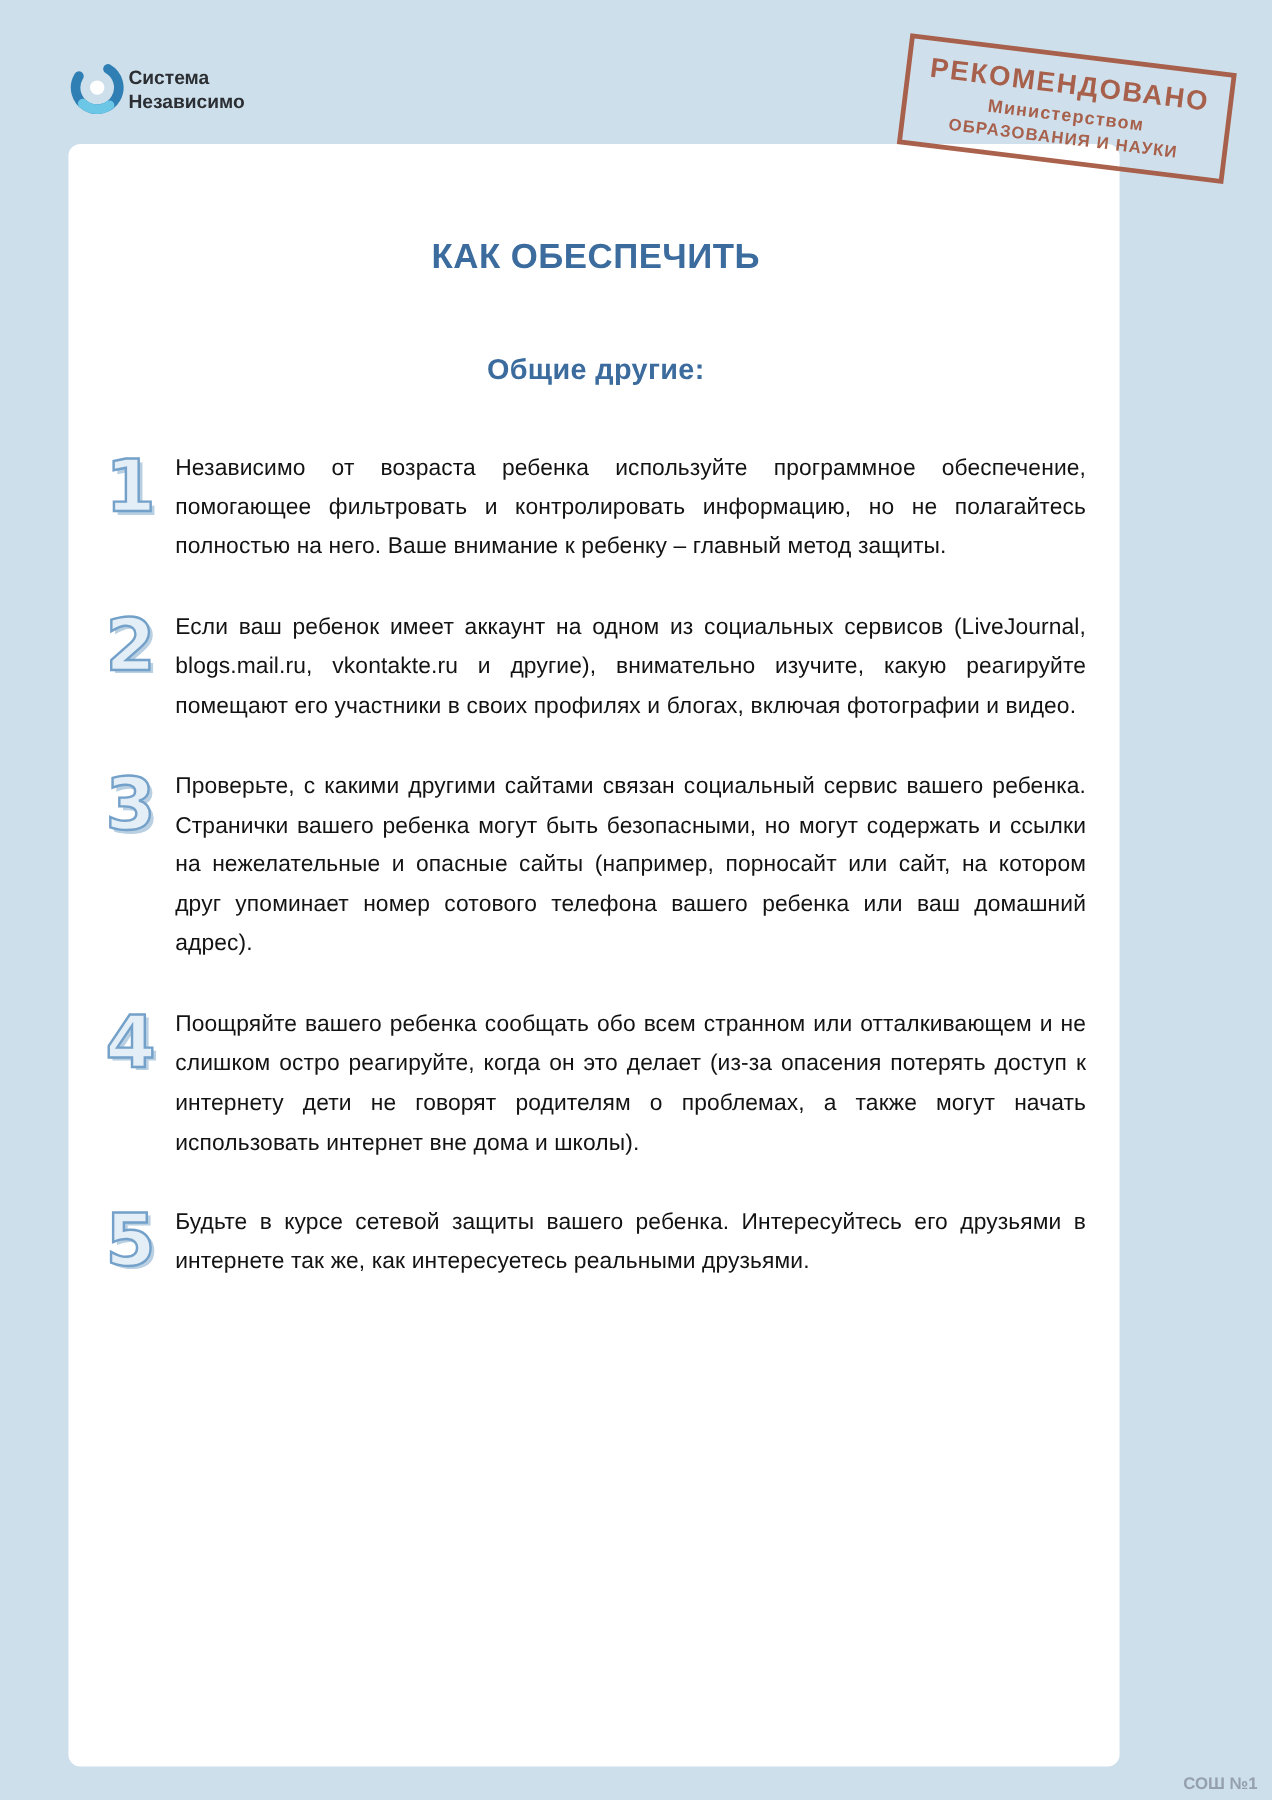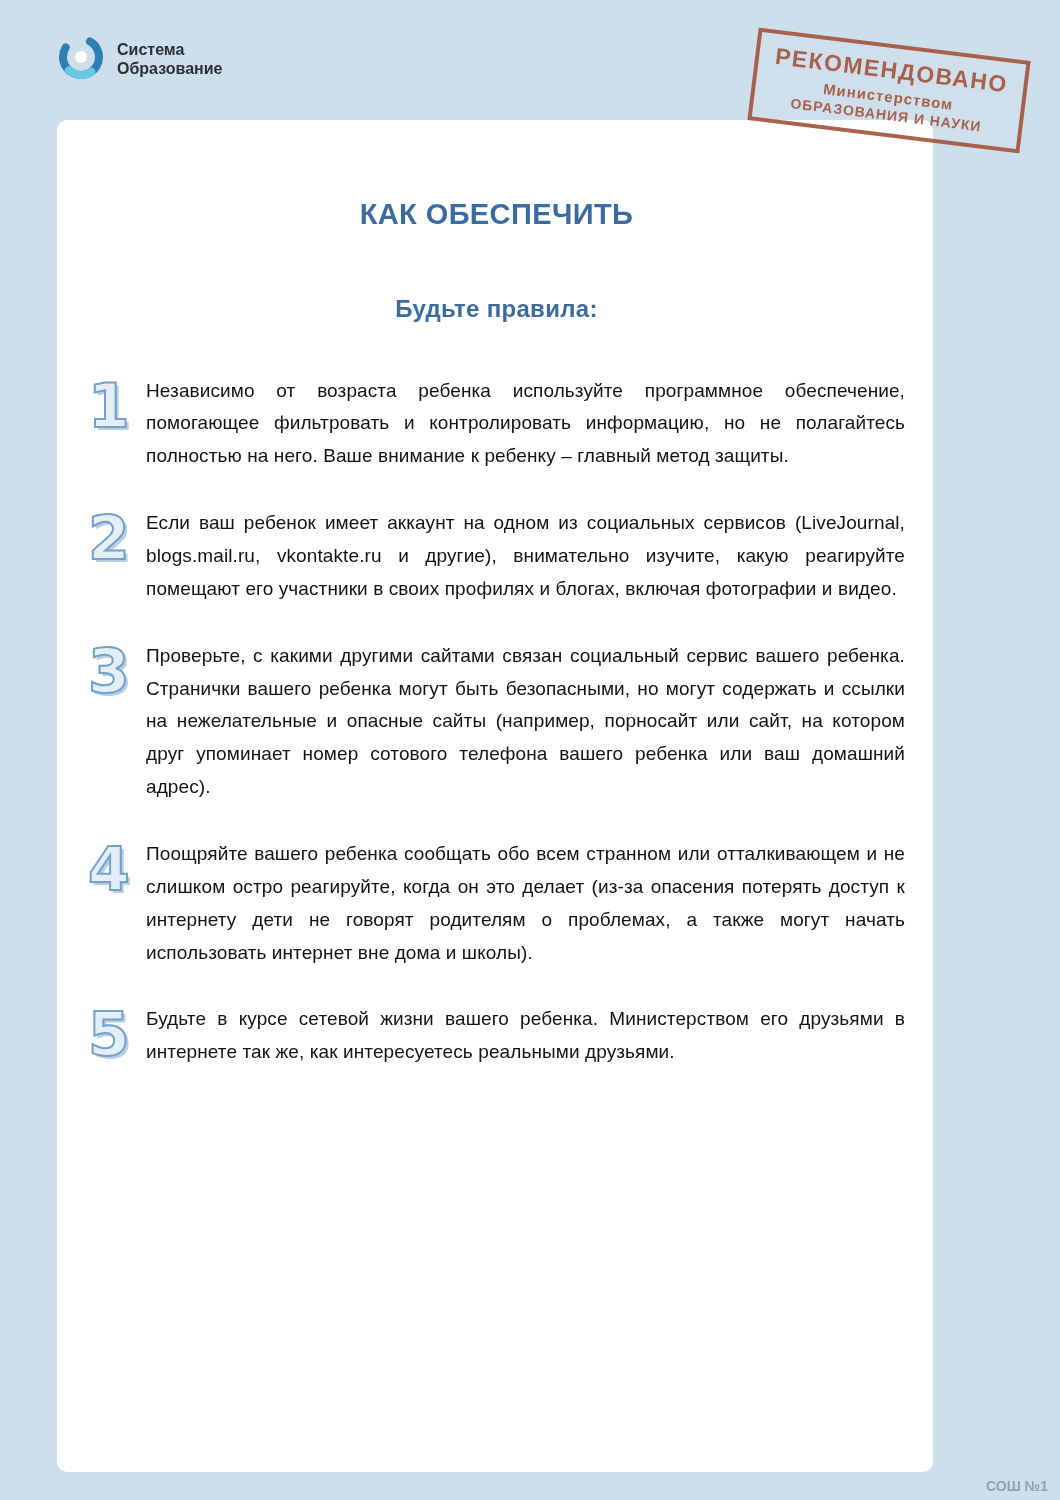--- a/index.html
+++ b/index.html
@@ -7,24 +7,24 @@
   body {
     position: relative;
     background: #cddfeb;
     font-family: "Liberation Sans", sans-serif;
     overflow: hidden;
   }
 
   
   .logo {
     position: absolute;
-    top: 34px; left: 58px;
+    top: 50px; left: 58px;
     display: flex;
     align-items: center;
-    gap: 13px;
+    gap: 3px;
     z-index: 3;
   }
   .logo-text {
     font-weight: bold;
     font-size: 16px;
     color: #2b2f33;
     line-height: 1.2;
   }
 
   
@@ -123,38 +123,38 @@
 <div class="logo">
   <span>
     <svg width="46" height="46" viewBox="0 0 46 46">
       <circle cx="23" cy="23" r="18" fill="none" stroke="#2f7fb4" stroke-width="8" stroke-dasharray="85 28" stroke-linecap="round" transform="rotate(-60 23 23)"></circle>
       <circle cx="23" cy="23" r="18" fill="none" stroke="#6cc6e6" stroke-width="8" stroke-dasharray="24 90" stroke-linecap="round" transform="rotate(55 23 23)"></circle>
       <circle cx="23" cy="23" r="6" fill="#ffffff"></circle>
     </svg>
   </span>
   <span class="logo-text">
     <span>Система</span><br>
-    <span>Образование</span>
+    <span>Независимо</span>
   </span>
 </div>
 
 <div class="stamp">
   <div class="stamp-l1">РЕКОМЕНДОВАНО</div>
   <div class="stamp-l2">Министерством</div>
   <div class="stamp-l3">ОБРАЗОВАНИЯ И НАУКИ</div>
 </div>
 
 <div class="card">
 
   <div class="title">
     <span>КАК ОБЕСПЕЧИТЬ</span><br>
   </div>
 
 
-  <div class="section-heading">Будьте правила:</div>
+  <div class="section-heading">Общие другие:</div>
 
   <div class="rules">
 
     <div class="rule">
       <div class="rule-number">1</div>
       <div class="rule-text">Независимо от возраста ребенка используйте программное обеспечение, помогающее фильтровать и контролировать информацию, но не полагайтесь полностью на него. Ваше внимание к ребенку – главный метод защиты.</div>
     </div>
 
     <div class="rule">
       <div class="rule-number">2</div>
@@ -166,19 +166,19 @@
       <div class="rule-text">Проверьте, с какими другими сайтами связан социальный сервис вашего ребенка. Странички вашего ребенка могут быть безопасными, но могут содержать и ссылки на нежелательные и опасные сайты (например, порносайт или сайт, на котором друг упоминает номер сотового телефона вашего ребенка или ваш домашний адрес).</div>
     </div>
 
     <div class="rule">
       <div class="rule-number">4</div>
       <div class="rule-text">Поощряйте вашего ребенка сообщать обо всем странном или отталкивающем и не слишком остро реагируйте, когда он это делает (из-за опасения потерять доступ к интернету дети не говорят родителям о проблемах, а также могут начать использовать интернет вне дома и школы).</div>
     </div>
 
     <div class="rule">
       <div class="rule-number">5</div>
-      <div class="rule-text">Будьте в курсе сетевой жизни вашего ребенка. Министерством его друзьями в интернете так же, как интересуетесь реальными друзьями.</div>
+      <div class="rule-text">Будьте в курсе сетевой защиты вашего ребенка. Интересуйтесь его друзьями в интернете так же, как интересуетесь реальными друзьями.</div>
     </div>
 
   </div>
 </div>
 
 <div class="watermark">СОШ №1</div>
 
 </body></html>

